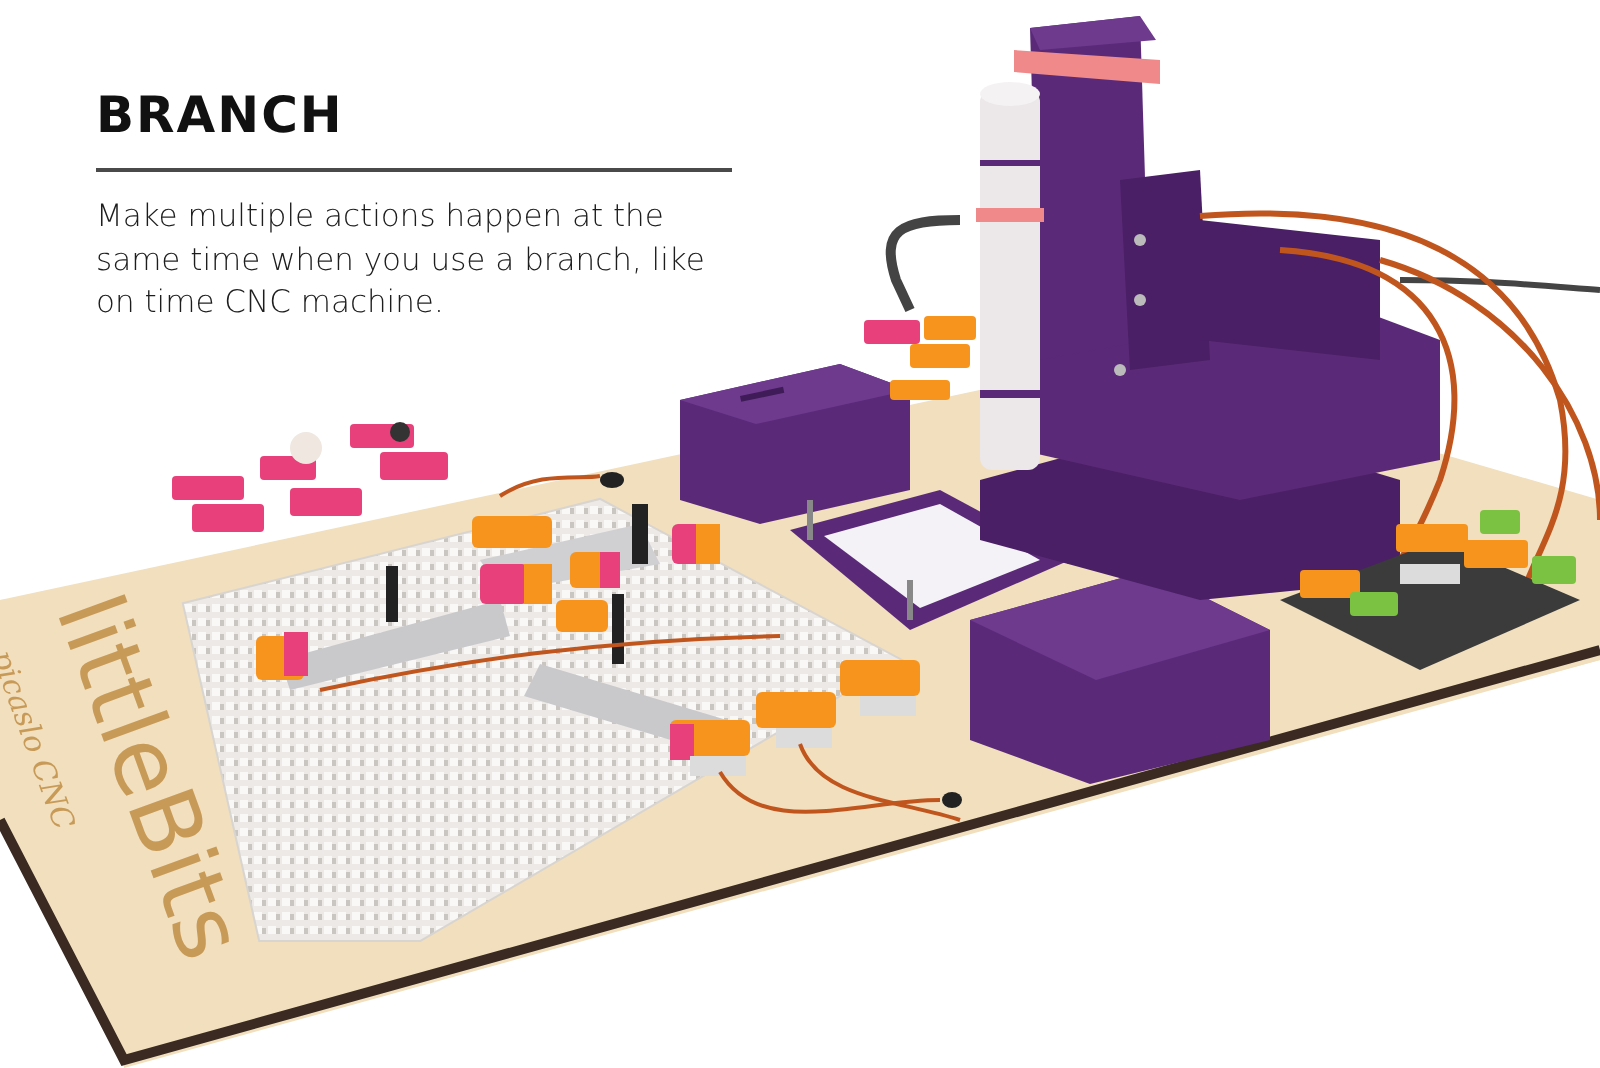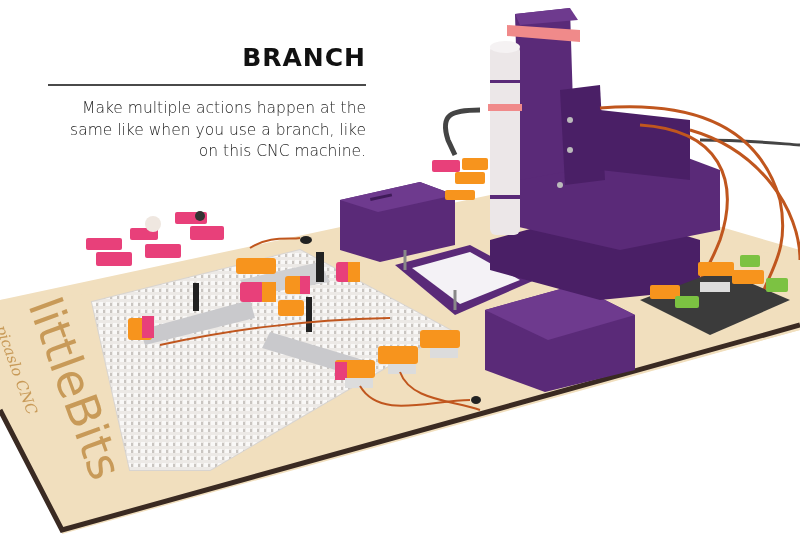--- a/index.html
+++ b/index.html
@@ -1,18 +1,18 @@
 <!DOCTYPE html>
 <html><head>
   <meta charset="utf-8">
   <style>
     html, body { margin: 0; padding: 0; background: #ffffff; }
     body { width: 800px; height: 534px; position: relative; overflow: hidden; font-family: "DejaVu Sans", sans-serif; }
     .photo { position: absolute; left: 0; top: 0; width: 800px; height: 534px; }
-    .caption { position: absolute; left: 48px; top: 40px; width: 318px; text-align: right; }
+    .caption { position: absolute; left: 48px; top: 40px; width: 318px; text-align: left; }
     .caption h1 { margin: 0; font-family: "DejaVu Sans", sans-serif; font-weight: bold; font-size: 25px; letter-spacing: 1px; color: #111111; line-height: 36px; }
     .caption .rule { margin: 8px 0 0 0; height: 2px; background: #4a4a4a; }
     .caption p { margin: 12px 0 0 0; font-family: "DejaVu Sans", sans-serif; font-size: 15.5px; line-height: 21.5px; color: #1d1d1d; font-weight: 300; }
   </style>
 </head>
 <body>
 
 <svg class="photo" viewBox="0 0 800 534" xmlns="http://www.w3.org/2000/svg">
 
   <g>
@@ -145,14 +145,14 @@
     <rect x="732" y="270" width="32" height="14" rx="2" fill="#f7941d"></rect>
     <rect x="740" y="255" width="20" height="12" rx="2" fill="#7cc242"></rect>
     <rect x="766" y="278" width="22" height="14" rx="2" fill="#7cc242"></rect>
     <rect x="700" y="282" width="30" height="10" fill="#dcdcdc"></rect>
   </g>
 </svg>
 
 <div class="caption">
   <h1>BRANCH</h1>
   <div class="rule"></div>
-  <p>Make multiple actions happen at the same like when you use a branch, like on this CNC machine.</p>
+  <p>Make multiple actions happen at the same time when you use a branch, like on time CNC machine.</p>
 </div>
 
 </body></html>

